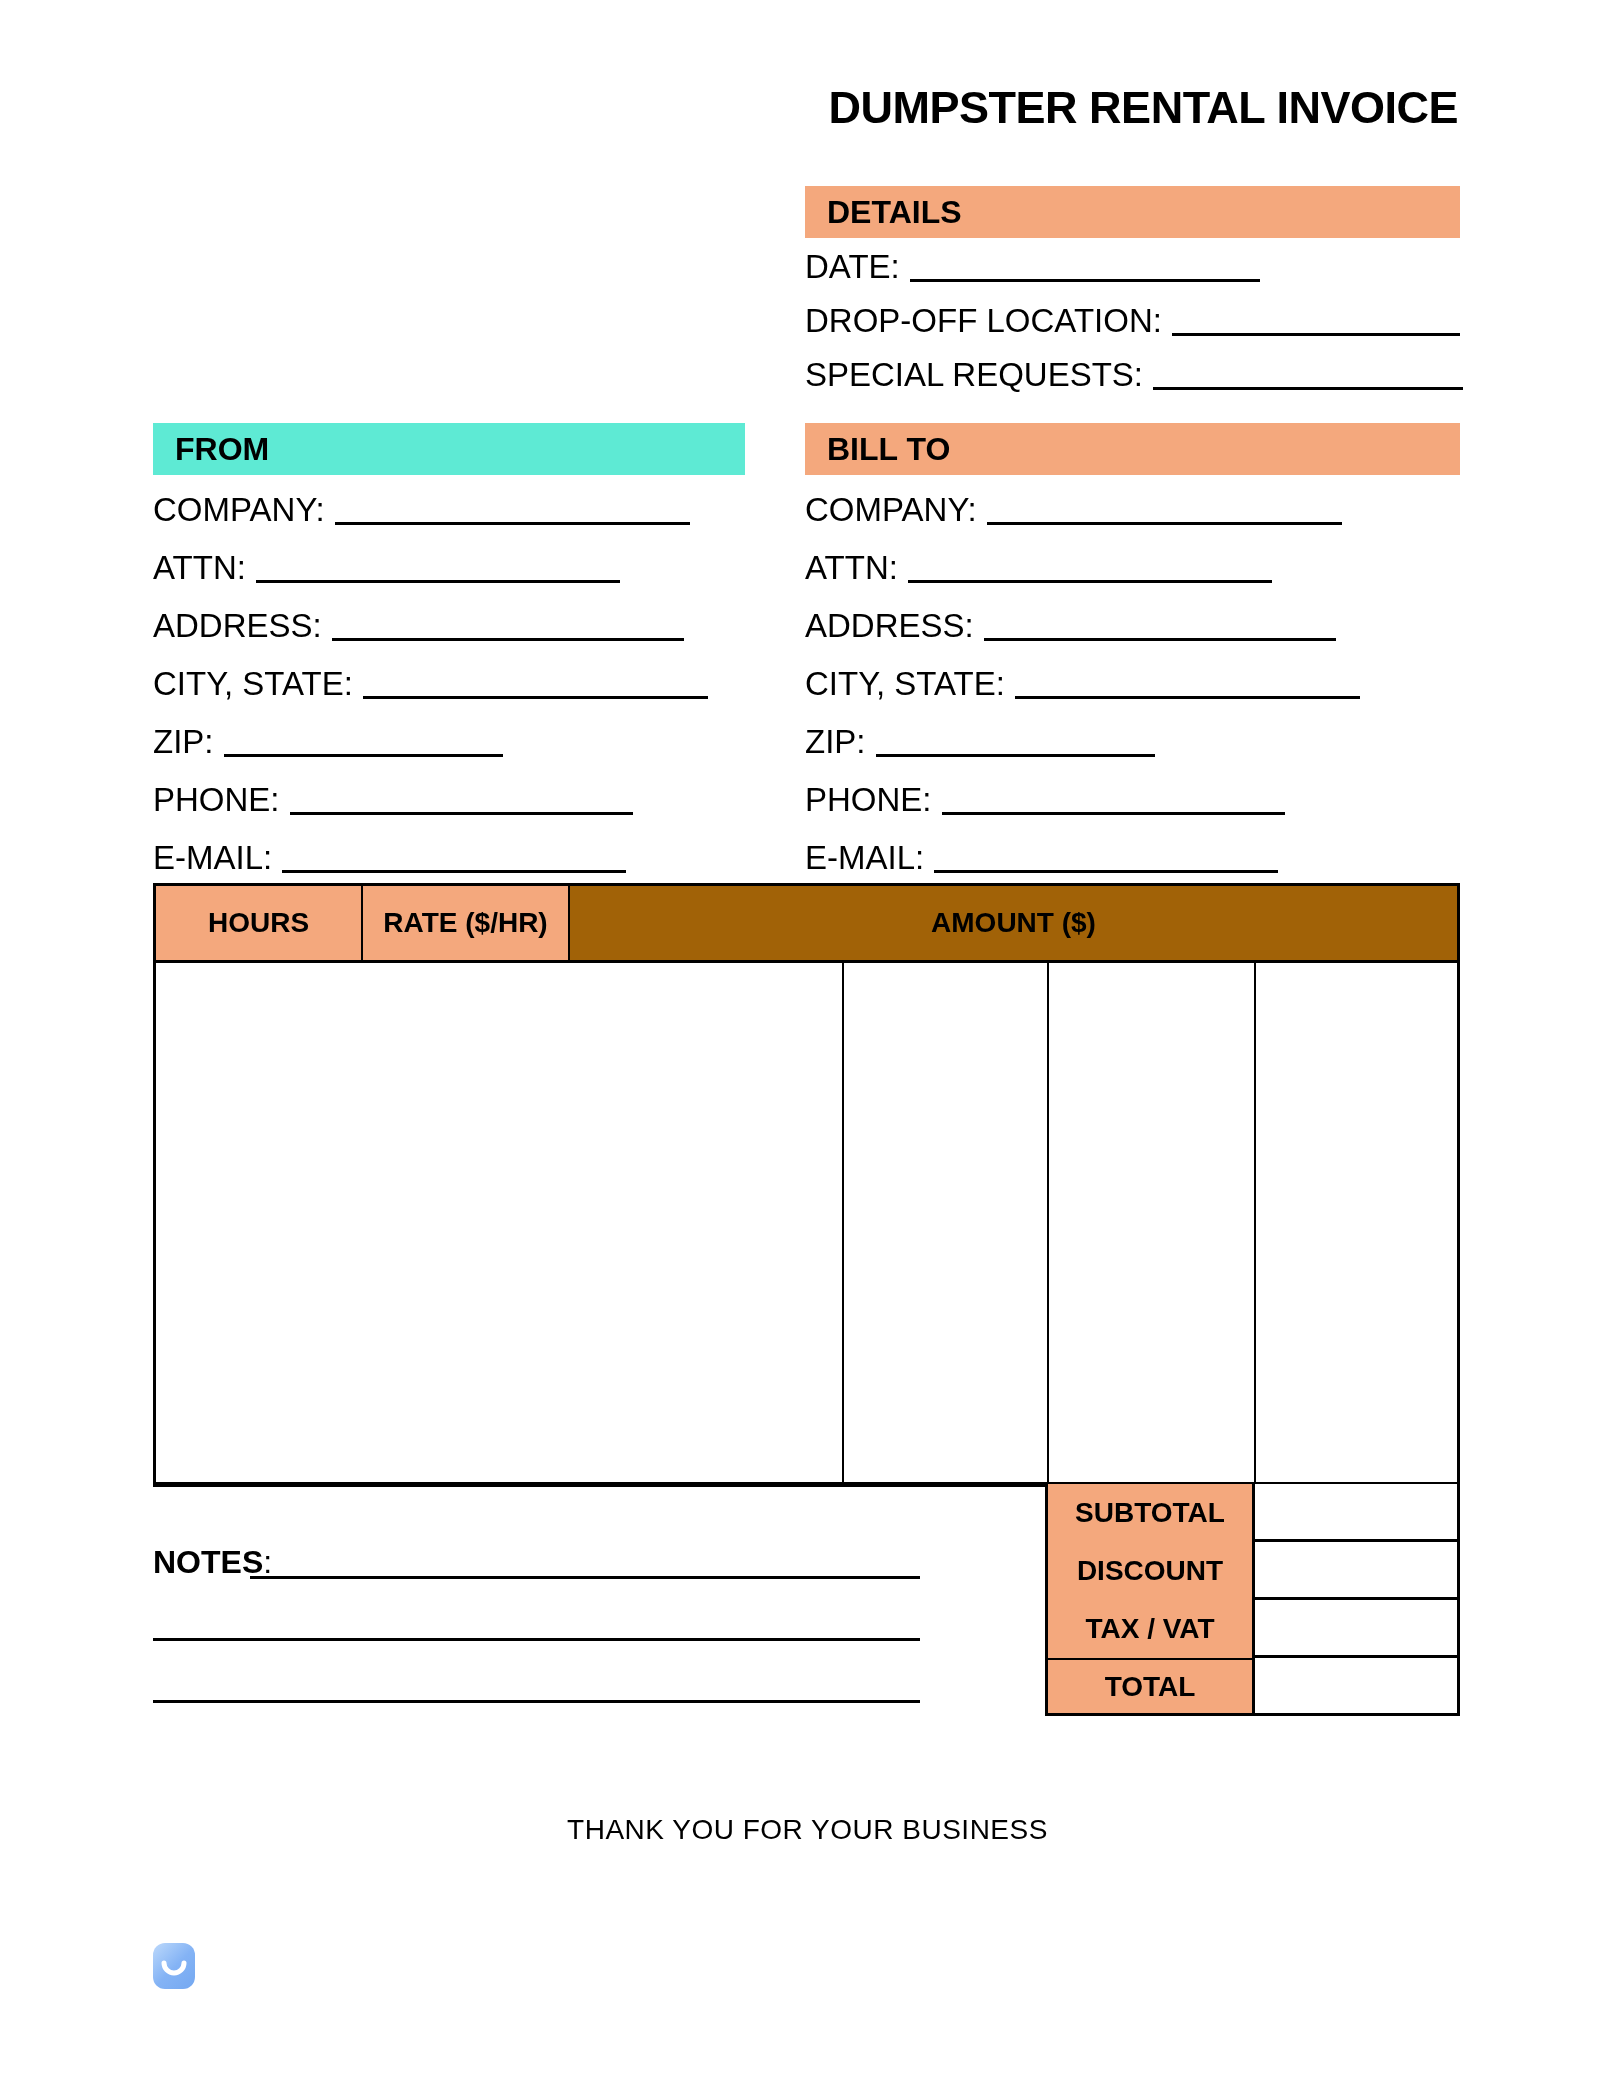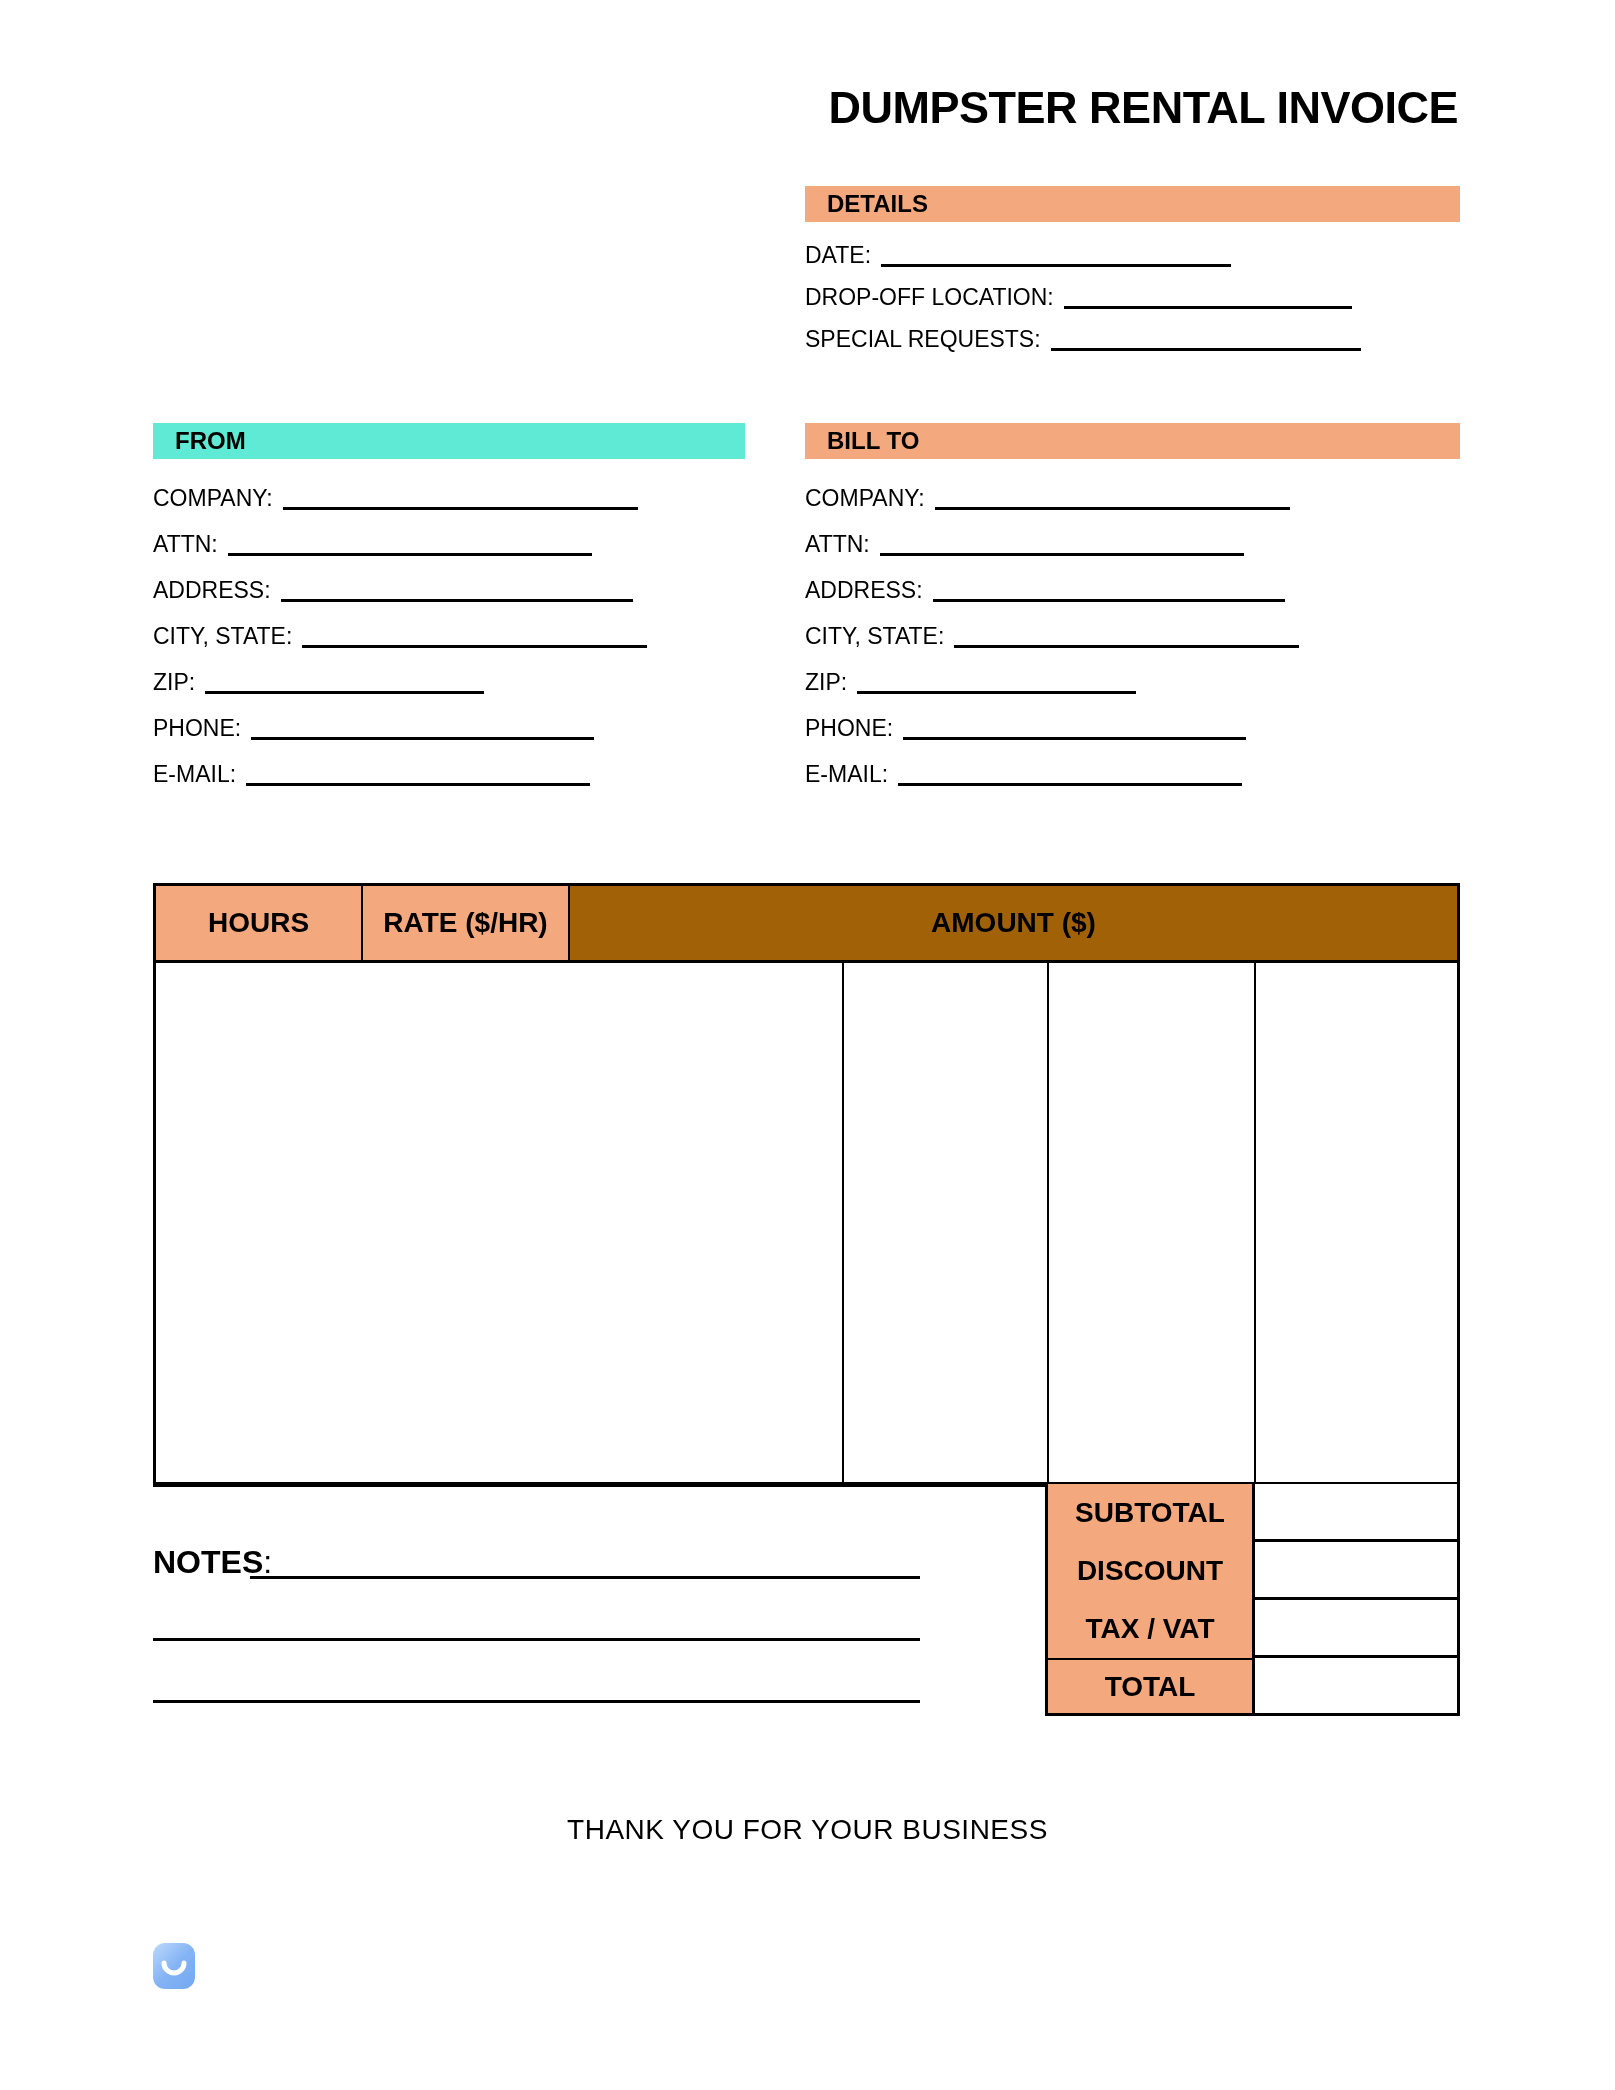--- a/index.html
+++ b/index.html
@@ -10,33 +10,33 @@
   }
   .abs{position:absolute;}
   
   .title{
     top:82px;right:157px;
     font-size:45px;font-weight:bold;letter-spacing:-0.5px;
     white-space:nowrap;
   }
   
   .bar{
-    height:36px;display:flex;align-items:center;
+    height:52px;display:flex;align-items:center;
     padding-left:22px;box-sizing:border-box;
-    font-size:24px;font-weight:bold;
+    font-size:32px;font-weight:bold;
   }
   .bar-details{left:805px;top:186px;width:655px;}
   .bar-from{left:153px;top:423px;width:592px;}
   .bar-billto{left:805px;top:423px;width:655px;}
   
   .fields{display:flex;flex-direction:column;}
   .fields-details{left:805px;top:234px;width:655px;}
   .fields-from{left:153px;top:475px;width:592px;}
   .fields-billto{left:805px;top:475px;width:655px;}
-  .frow{font-size:23px;white-space:nowrap;}
+  .frow{font-size:33px;white-space:nowrap;margin-top:12px;}
   .fields-details .frow{line-height:42px;height:42px;}
   .fields-from .frow,.fields-billto .frow{line-height:46px;height:46px;}
   .fline{
     display:inline-block;height:0;border-bottom:3px solid #000;
     position:relative;top:4px;margin-left:10px;
   }
   
   .items{
     left:153px;top:883px;width:1307px;box-sizing:border-box;
     border:3px solid #000;border-bottom-width:5px;

